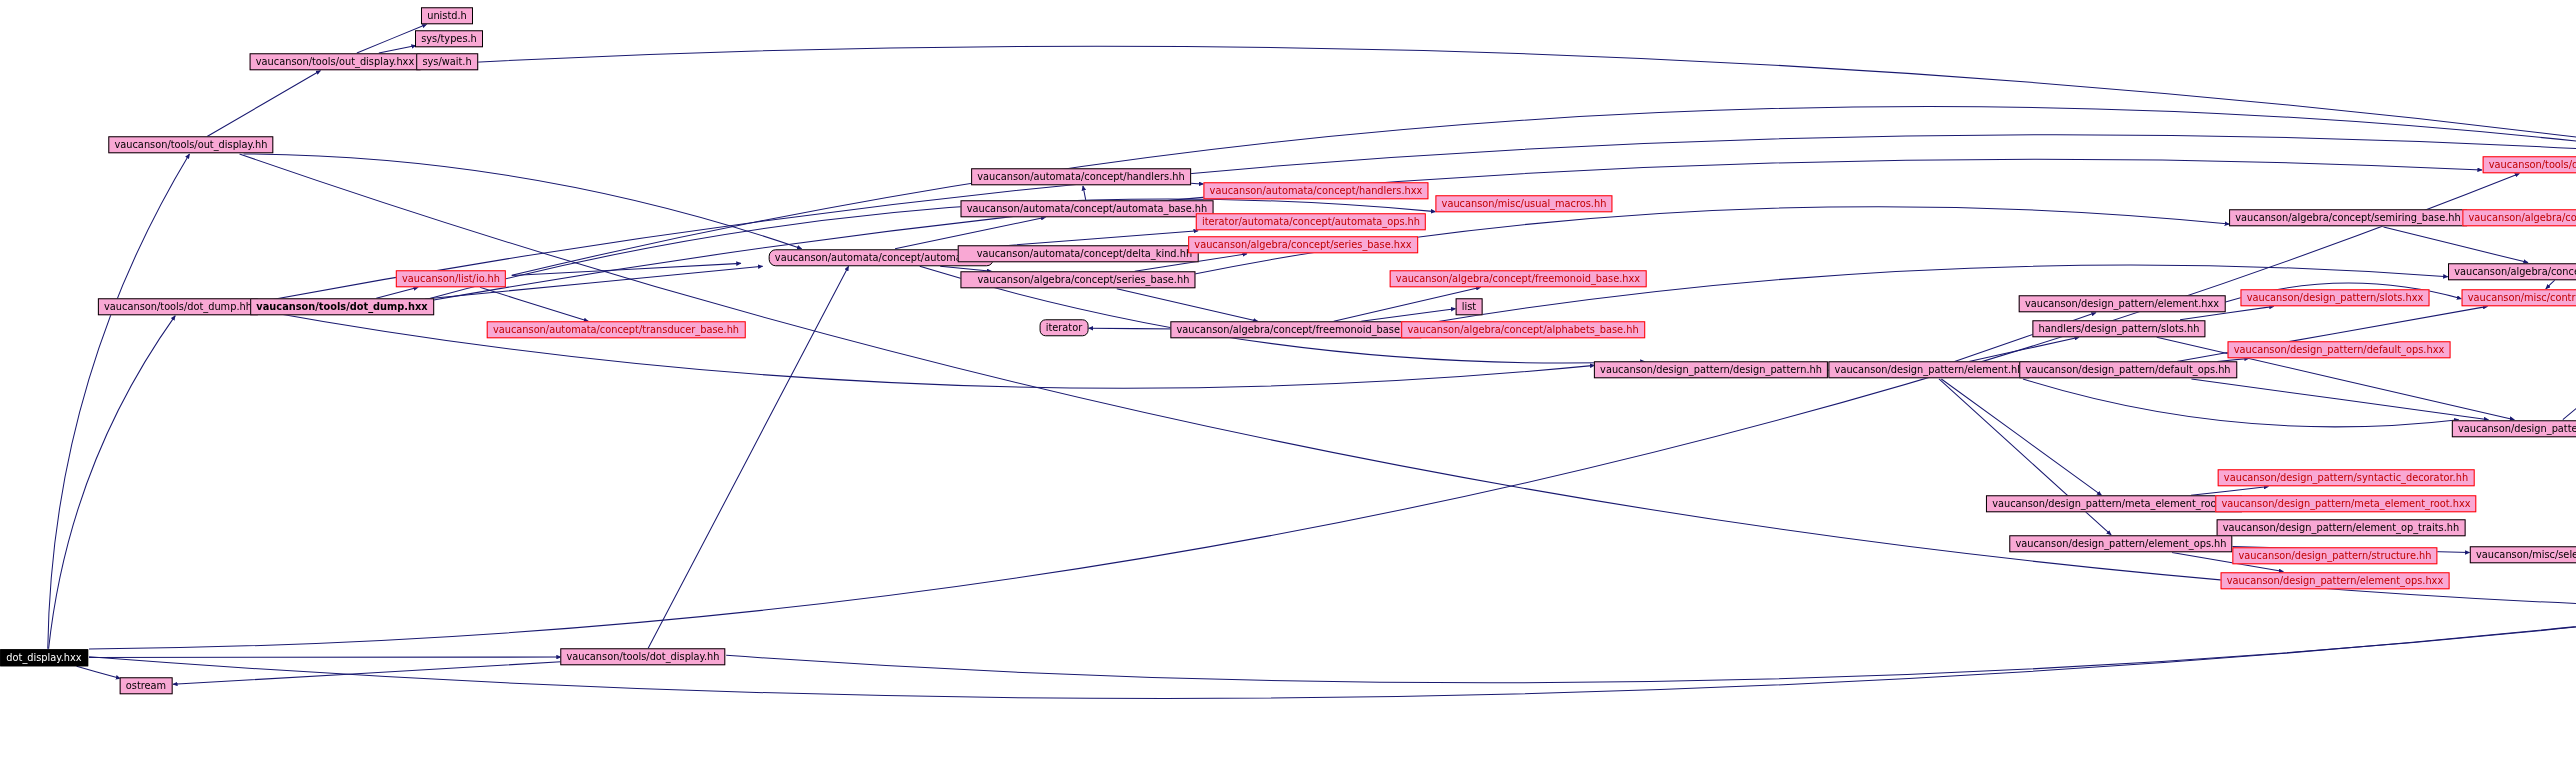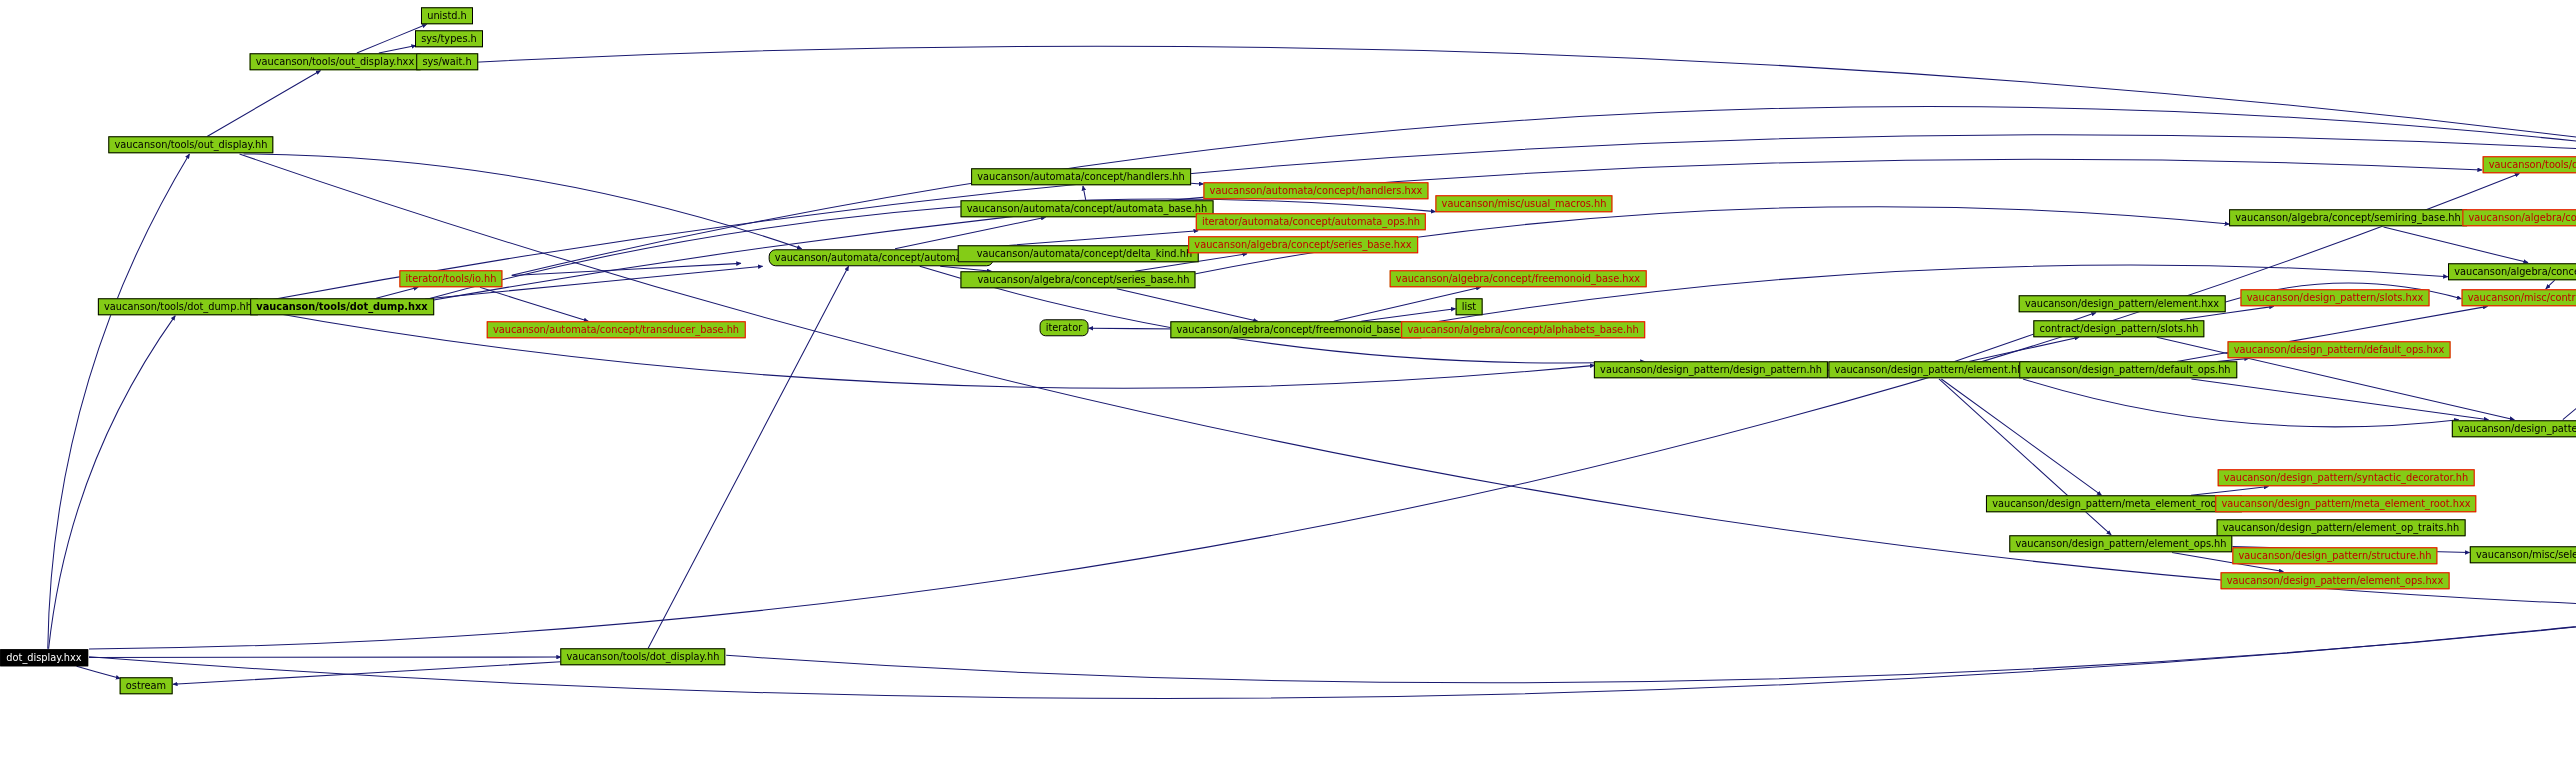--- a/index.html
+++ b/index.html
@@ -8,21 +8,21 @@
     width:2785px;height:760px;
     background:#ffffff;
     font-family:"DejaVu Sans", sans-serif;
     overflow:hidden;
   }
   .edge-layer{position:absolute;left:0;top:0;width:2785px;height:760px;z-index:1;}
   .node-layer{position:absolute;left:0;top:0;width:2785px;height:760px;z-index:2;}
   .node{
     position:absolute;
     transform:translate(-50%,-50%);
-    background:#84cc16;
+    background:#f9a8d4;
     border:1px solid #000000;
     padding:2.1px 5.2px;
     font-size:9.8px;
     line-height:1.15;
     white-space:nowrap;
     color:#000000;
     box-sizing:border-box;
   }
   .node.red{border-color:#ff0000;color:#c00000;}
   .node.root{background:#000000;border-color:#000000;color:#ffffff;}
@@ -110,40 +110,40 @@
       <div class="node root" style="left: 44px; top: 658px;"><span>dot_display.hxx</span></div>
       <div class="node" style="left: 643px; top: 657px;"><span>vaucanson/tools/dot_display.hh</span></div>
       <div class="node" style="left: 146px; top: 686px;"><span>ostream</span></div>
       <div class="node" style="left: 191px; top: 145px;"><span>vaucanson/tools/out_display.hh</span></div>
       <div class="node" style="left: 335px; top: 62px;"><span>vaucanson/tools/out_display.hxx</span></div>
       <div class="node" style="left: 447px; top: 15.5px;"><span>unistd.h</span></div>
       <div class="node" style="left: 449px; top: 39px;"><span>sys/types.h</span></div>
       <div class="node" style="left: 447px; top: 62px;"><span>sys/wait.h</span></div>
       <div class="node" style="left: 178px; top: 307px;"><span>vaucanson/tools/dot_dump.hh</span></div>
       <div class="node" style="left: 342px; top: 307px; font-weight: bold;"><span>vaucanson/tools/dot_dump.hxx</span></div>
-      <div class="node red" style="left: 451px; top: 279px;"><span>iterator/tools/io.hh</span></div>
+      <div class="node red" style="left: 451px; top: 279px;"><span>vaucanson/list/io.hh</span></div>
       <div class="node red" style="left: 616px; top: 330px;"><span>vaucanson/automata/concept/transducer_base.hh</span></div>
       <div class="node" style="left: 881px; top: 258px; border-radius: 7px;"><span>vaucanson/automata/concept/automata.hh</span></div>
       <div class="node" style="left: 1081px; top: 177px;"><span>vaucanson/automata/concept/handlers.hh</span></div>
       <div class="node red" style="left: 1316px; top: 191px;"><span>vaucanson/automata/concept/handlers.hxx</span></div>
       <div class="node" style="left: 1087px; top: 209px;"><span>vaucanson/automata/concept/automata_base.hh</span></div>
       <div class="node red" style="left: 1311px; top: 222px;"><span>iterator/automata/concept/automata_ops.hh</span></div>
       <div class="node red" style="left: 1524px; top: 204px;"><span>vaucanson/misc/usual_macros.hh</span></div>
       <div class="node" style="left: 1078px; top: 254px; padding-left: 18px;"><span>vaucanson/automata/concept/delta_kind.hh</span></div>
       <div class="node" style="left: 1078px; top: 280px; padding-left: 16px;"><span>vaucanson/algebra/concept/series_base.hh</span></div>
       <div class="node red" style="left: 1303px; top: 245px;"><span>vaucanson/algebra/concept/series_base.hxx</span></div>
       <div class="node" style="left: 1064px; top: 328px; border-radius: 6px;"><span>iterator</span></div>
       <div class="node" style="left: 1296px; top: 330px;"><span>vaucanson/algebra/concept/freemonoid_base.hh</span></div>
       <div class="node red" style="left: 1518px; top: 279px;"><span>vaucanson/algebra/concept/freemonoid_base.hxx</span></div>
       <div class="node" style="left: 1469px; top: 307px;"><span>list</span></div>
       <div class="node red" style="left: 1523px; top: 330px;"><span>vaucanson/algebra/concept/alphabets_base.hh</span></div>
       <div class="node" style="left: 1711px; top: 370px;"><span>vaucanson/design_pattern/design_pattern.hh</span></div>
       <div class="node" style="left: 1929px; top: 370px;"><span>vaucanson/design_pattern/element.hh</span></div>
       <div class="node" style="left: 2122px; top: 304px;"><span>vaucanson/design_pattern/element.hxx</span></div>
-      <div class="node" style="left: 2119px; top: 329px;"><span>contract/design_pattern/slots.hh</span></div>
+      <div class="node" style="left: 2119px; top: 329px;"><span>handlers/design_pattern/slots.hh</span></div>
       <div class="node red" style="left: 2335px; top: 298px;"><span>vaucanson/design_pattern/slots.hxx</span></div>
       <div class="node" style="left: 2128px; top: 370px;"><span>vaucanson/design_pattern/default_ops.hh</span></div>
       <div class="node red" style="left: 2339px; top: 350px;"><span>vaucanson/design_pattern/default_ops.hxx</span></div>
       <div class="node red" style="left: 2537px; top: 298px;"><span>vaucanson/misc/contract.hh</span></div>
       <div class="node" style="left: 2553px; top: 429px;"><span>vaucanson/design_pattern/predecls.hh</span></div>
       <div class="node red" style="left: 2346px; top: 478px;"><span>vaucanson/design_pattern/syntactic_decorator.hh</span></div>
       <div class="node" style="left: 2114px; top: 504px;"><span>vaucanson/design_pattern/meta_element_root.hh</span></div>
       <div class="node red" style="left: 2346px; top: 504px;"><span>vaucanson/design_pattern/meta_element_root.hxx</span></div>
       <div class="node" style="left: 2341px; top: 528px;"><span>vaucanson/design_pattern/element_op_traits.hh</span></div>
       <div class="node" style="left: 2121px; top: 544px;"><span>vaucanson/design_pattern/element_ops.hh</span></div>

